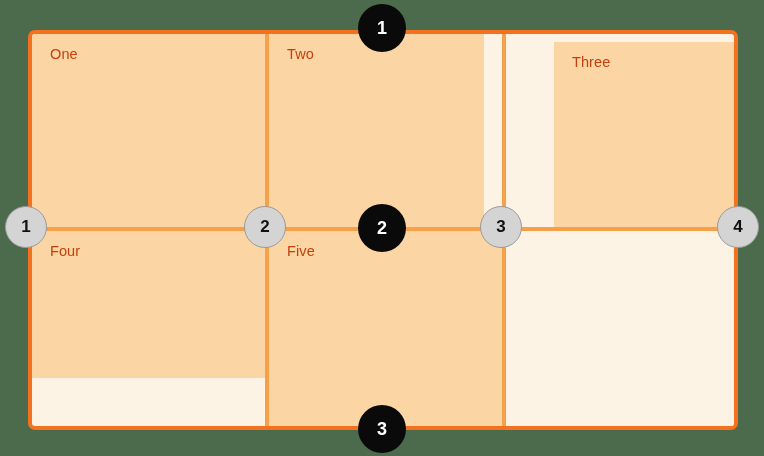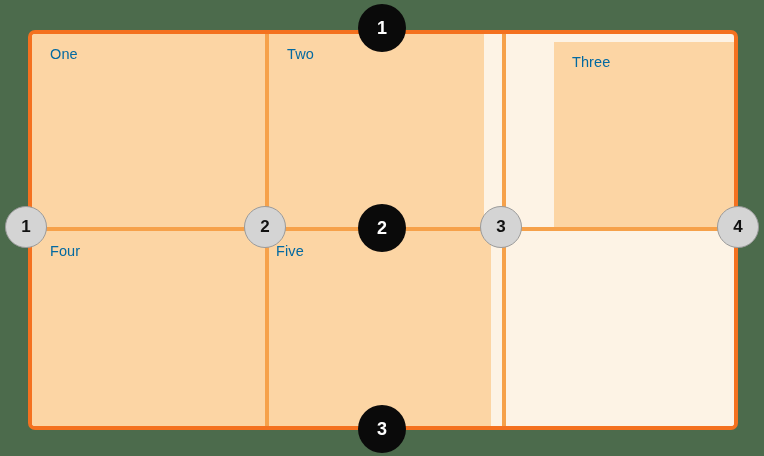--- a/index.html
+++ b/index.html
@@ -44,31 +44,31 @@
   }
   .cell.empty-cell {
     background: #fdf3e5;
   }
 
   .cell-label {
     position: absolute;
     left: 18px;
     top: 12px;
     font-size: 14.5px;
-    color: #0369a1;
+    color: #c2410c;
     white-space: nowrap;
     letter-spacing: 0.1px;
   }
 
   
   .c1 { left: 0px;   top: 0px;   width: 233px; height: 193px; }
   .c2 { left: 237px; top: 0px;   width: 215px; height: 193px; }
   .c3 { left: 474px; top: 8px;   width: 228px; height: 193px; margin-left: 48px; }
-  .c4 { left: 0px;   top: 197px; width: 233px; height: 195px; }
-  .c5 { left: 226px; top: 197px; width: 233px; height: 195px; }
+  .c4 { left: 0px;   top: 197px; width: 233px; height: 147px; }
+  .c5 { left: 237px; top: 197px; width: 233px; height: 195px; }
   .c6 { left: 474px; top: 197px; width: 228px; height: 195px; }
 
   
   .divider {
     position: absolute;
     background: #f6a14a;
   }
   .div-v1 { left: 233px; top: 0px;   width: 4px;   height: 392px; }
   .div-v2 { left: 470px; top: 0px;   width: 4px;   height: 392px; }
   .div-h1 { left: 0px;   top: 193px; width: 702px; height: 4px; }

